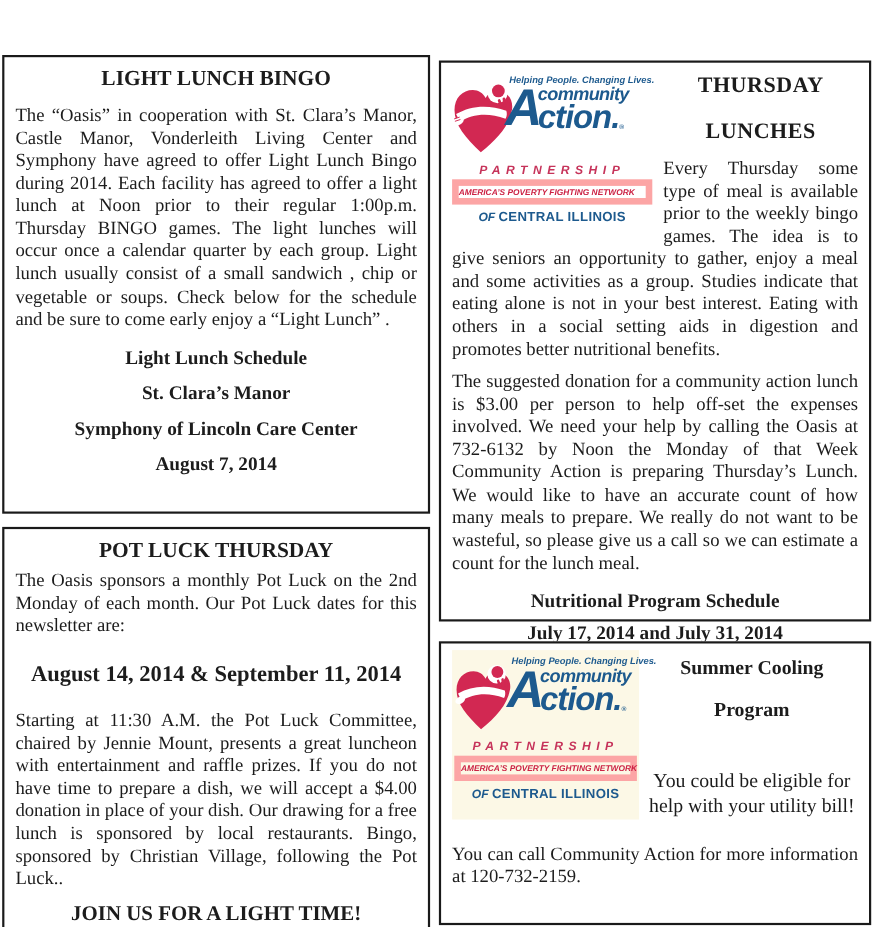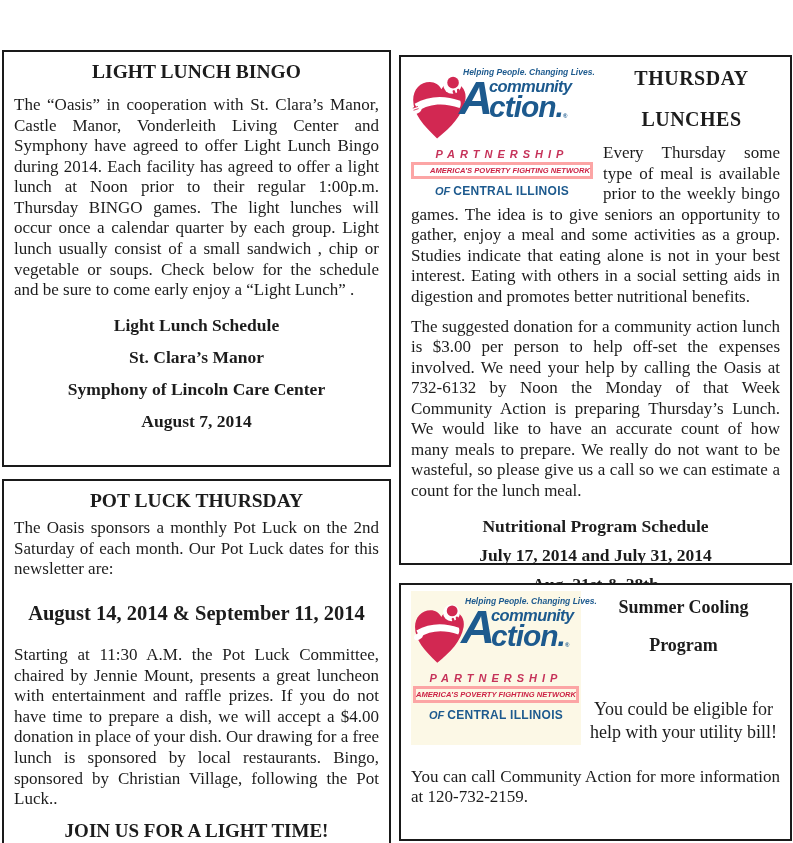--- a/index.html
+++ b/index.html
@@ -65,22 +65,22 @@
   .cap-bigA { color:#1d5a8e; font-weight:bold; font-style:italic; font-size:47px; line-height:.85; letter-spacing:-2px; }
   .cap-col { display:flex; flex-direction:column; margin-left:-2px; }
   .cap-community { color:#1d5a8e; font-weight:bold; font-style:italic; font-size:16.5px; letter-spacing:-.6px; line-height:1; }
   .cap-ction { color:#1d5a8e; font-weight:bold; font-style:italic; font-size:30px; letter-spacing:-1px; line-height:.8; }
   .cap-reg { font-size:6px; vertical-align:bottom; color:#1d5a8e; font-style:normal; }
   .cap-partnership {
     color:#c6335a; font-weight:bold; font-style:italic; font-size:11px;
     letter-spacing:5px; text-align:center; margin-top:1px; white-space:nowrap;
   }
   .cap-banner {
-    color:#cc2244; border:3px solid #fca5a5; font-weight:bold; font-style:italic;
-    font-size:7.6px; text-align:right; padding:1px 0; margin-top:2px; white-space:nowrap;
+    color:#cc2244; border:6px solid #fca5a5; font-weight:bold; font-style:italic;
+    font-size:7.6px; text-align:left; padding:1px 0; margin-top:2px; white-space:nowrap;
   }
   .cap-region { text-align:center; margin-top:2px; color:#1d5a8e; white-space:nowrap; }
   .cap-of { font-style:italic; font-weight:bold; font-size:11px; text-transform:uppercase; margin-right:3px; }
   .cap-region-name { font-weight:bold; font-size:12px; letter-spacing:.3px;text-align:center; }
   .clear { clear:both; }
 </style>
 </head>
 <body>
 
 <div class="page">
@@ -90,21 +90,21 @@
     <h2 class="box-title">LIGHT LUNCH BINGO</h2>
     <p class="body-text">The “Oasis” in cooperation with St. Clara’s  Manor,  Castle Manor, Vonderleith Living Center and Symphony have agreed to offer Light Lunch Bingo during 2014.  Each facility has agreed to offer a light lunch at Noon prior to their regular 1:00p.m. Thursday  BINGO games.  The light lunches will occur once a calendar quarter by each group.  Light lunch usually consist of a small  sandwich , chip or vegetable or soups.  Check below for the schedule and be sure to come early enjoy a “Light Lunch” .</p>
     <div class="sched-title">Light Lunch Schedule</div>
     <div class="sched-line">St. Clara’s Manor</div>
     <div class="sched-line">Symphony of Lincoln Care Center</div>
     <div class="sched-line">August 7, 2014</div>
   </section>
 
   <section class="box box2">
     <h2 class="box-title" style="margin-bottom:6px;">POT LUCK THURSDAY</h2>
-    <p class="intro-text">The Oasis sponsors a monthly Pot Luck on the 2nd Saturday of each month.  Our Pot Luck dates for this newsletter are:</p>
+    <p class="intro-text">The Oasis sponsors a monthly Pot Luck on the 2nd Monday of each month.  Our Pot Luck dates for this newsletter are:</p>
     <div class="dates-line">August 14, 2014 &amp; September 11, 2014</div>
     <p class="body-text">Starting at 11:30 A.M. the Pot Luck Committee, chaired by Jennie Mount, presents a great luncheon with  entertainment and raffle prizes.  If you do not have time to prepare a dish, we will accept a $4.00 donation in place of your dish.  Our  drawing for a free lunch is sponsored by local restaurants.  Bingo, sponsored by Christian Village, following the Pot Luck..</p>
     <div class="footer-line">JOIN US FOR A LIGHT TIME!</div>
   </section>
 
   <section class="box box3">
     <div class="cap-logo">
       <div class="cap-top">
         <div class="cap-heart-wrap">
           <svg width="58" height="70" viewBox="0 0 80 92" aria-hidden="true">

